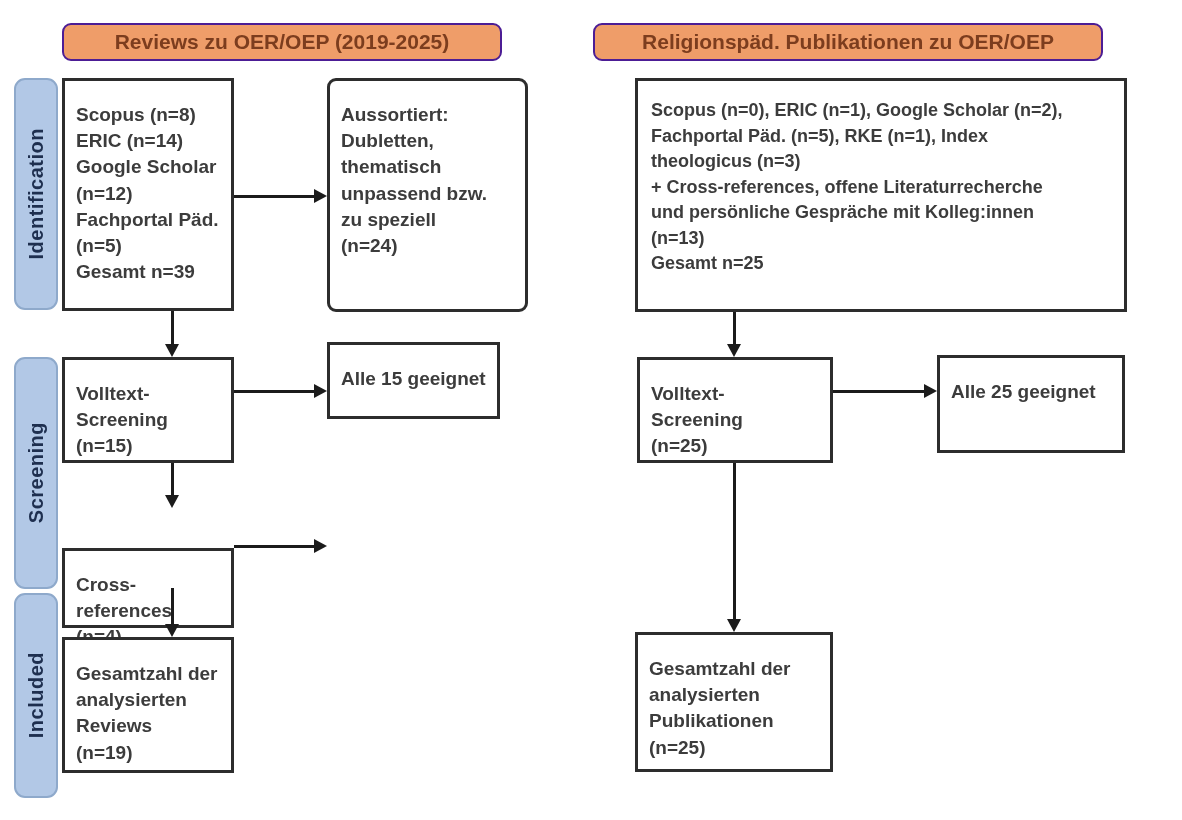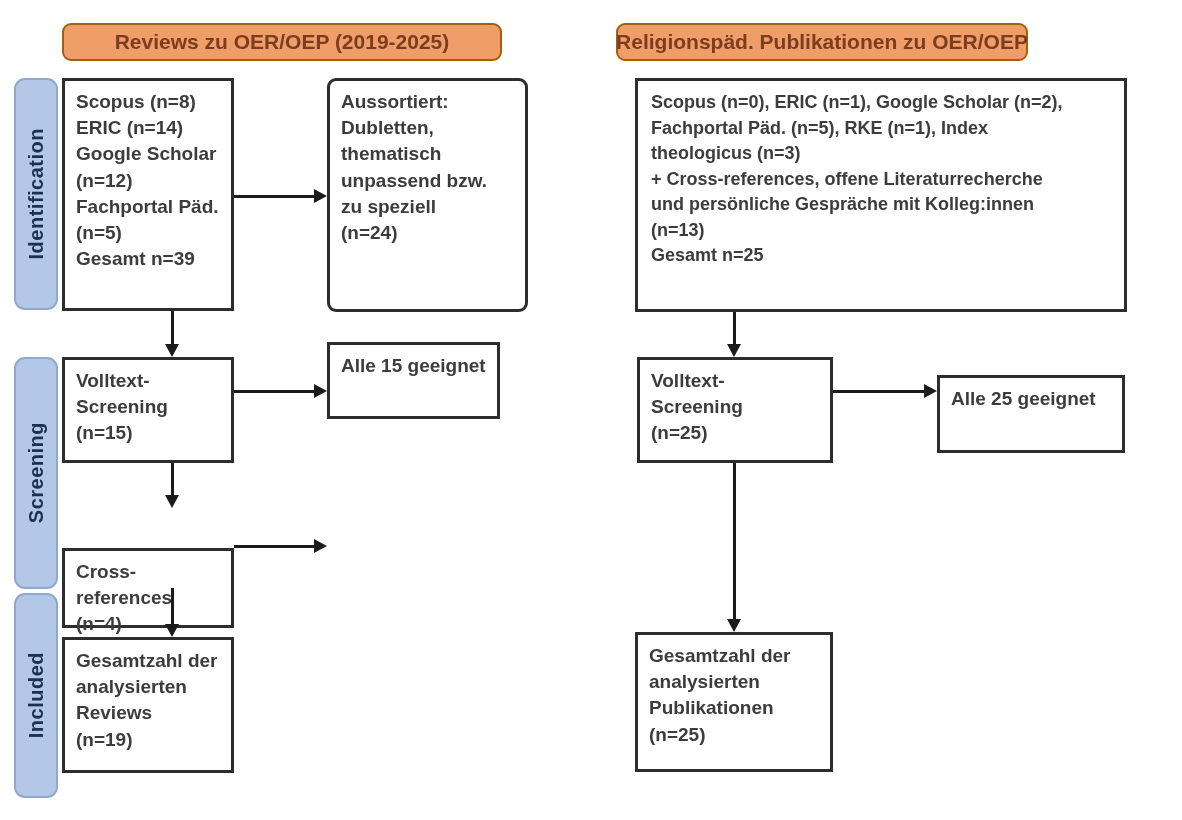--- a/index.html
+++ b/index.html
@@ -9,21 +9,21 @@
     height: 820px;
     background: #ffffff;
     font-family: "Liberation Sans", sans-serif;
     color: #3c3c3c;
     overflow: hidden;
   }
   .col-header {
     position: absolute;
     height: 38px;
     background: #ef9d69;
-    border: 2px solid #a16207;
+    border: 2px solid #4c1d95;
     border-radius: 9px;
     color: #7c3d1e;
     font-weight: bold;
     font-size: 21px;
     display: flex;
     align-items: center;
     justify-content: center;
     box-sizing: border-box;
     white-space: nowrap;
   }
@@ -45,27 +45,27 @@
     font-weight: bold;
     font-size: 20px;
     color: #1e2f4f;
     letter-spacing: 0.5px;
   }
   .node {
     position: absolute;
     background: #ffffff;
     border: 3px solid #2d2d2d;
     box-sizing: border-box;
-    padding: 8px 11px;
+    padding: 21px 11px;
     font-size: 19px;
     line-height: 1.38;
     font-weight: 600;
     white-space: pre-line;
   }
-  .node.wide { font-size: 18px; line-height: 1.42; padding: 9px 13px; }
+  .node.wide { font-size: 18px; line-height: 1.42; padding: 17px 13px; }
   .arrow-h {
     position: absolute;
     height: 3px;
     background: #1b1b1b;
   }
   .arrow-h::after {
     content: "";
     position: absolute;
     left: 100%;
     top: -6px;
@@ -87,21 +87,21 @@
     border-left: 7px solid transparent;
     border-right: 7px solid transparent;
   }
 </style>
 </head>
 <body>
 
 <div id="canvas">
 
   <div class="col-header" style="left:62px; top:23px; width:440px;">Reviews zu OER/OEP (2019-2025)</div>
-  <div class="col-header" style="left:616px; top:23px; width:412px;">Religionspäd. Publikationen zu OER/OEP</div>
+  <div class="col-header" style="left:593px; top:23px; width:510px;">Religionspäd. Publikationen zu OER/OEP</div>
 
   <div class="stage-label" style="top:78px; height:232px;">
     <span>Identification</span>
   </div>
   <div class="stage-label" style="top:357px; height:232px;">
     <span>Screening</span>
   </div>
   <div class="stage-label" style="top:593px; height:205px;">
     <span>Included</span>
   </div>
@@ -141,21 +141,21 @@
 theologicus (n=3)
 + Cross-references, offene Literaturrecherche
 und persönliche Gespräche mit Kolleg:innen
 (n=13)
 Gesamt n=25</div>
 
   <div class="node" style="left:637px; top:357px; width:196px; height:106px;">Volltext-
 Screening
 (n=25)</div>
 
-  <div class="node" style="left:937px; top:355px; width:188px; height:78px;margin-top:20px;">Alle 25 geeignet</div>
+  <div class="node" style="left:937px; top:355px; width:188px; height:98px;">Alle 25 geeignet</div>
 
   <div class="node" style="left:635px; top:632px; width:198px; height:140px;">Gesamtzahl der
 analysierten
 Publikationen
 (n=25)</div>
 
   <div class="arrow-h" style="left:234px; top:195px; width:80px;"></div>
   <div class="arrow-v" style="left:171px; top:311px; height:33px;"></div>
   <div class="arrow-h" style="left:234px; top:390px; width:80px;"></div>
   <div class="arrow-v" style="left:171px; top:463px; height:32px;"></div>

